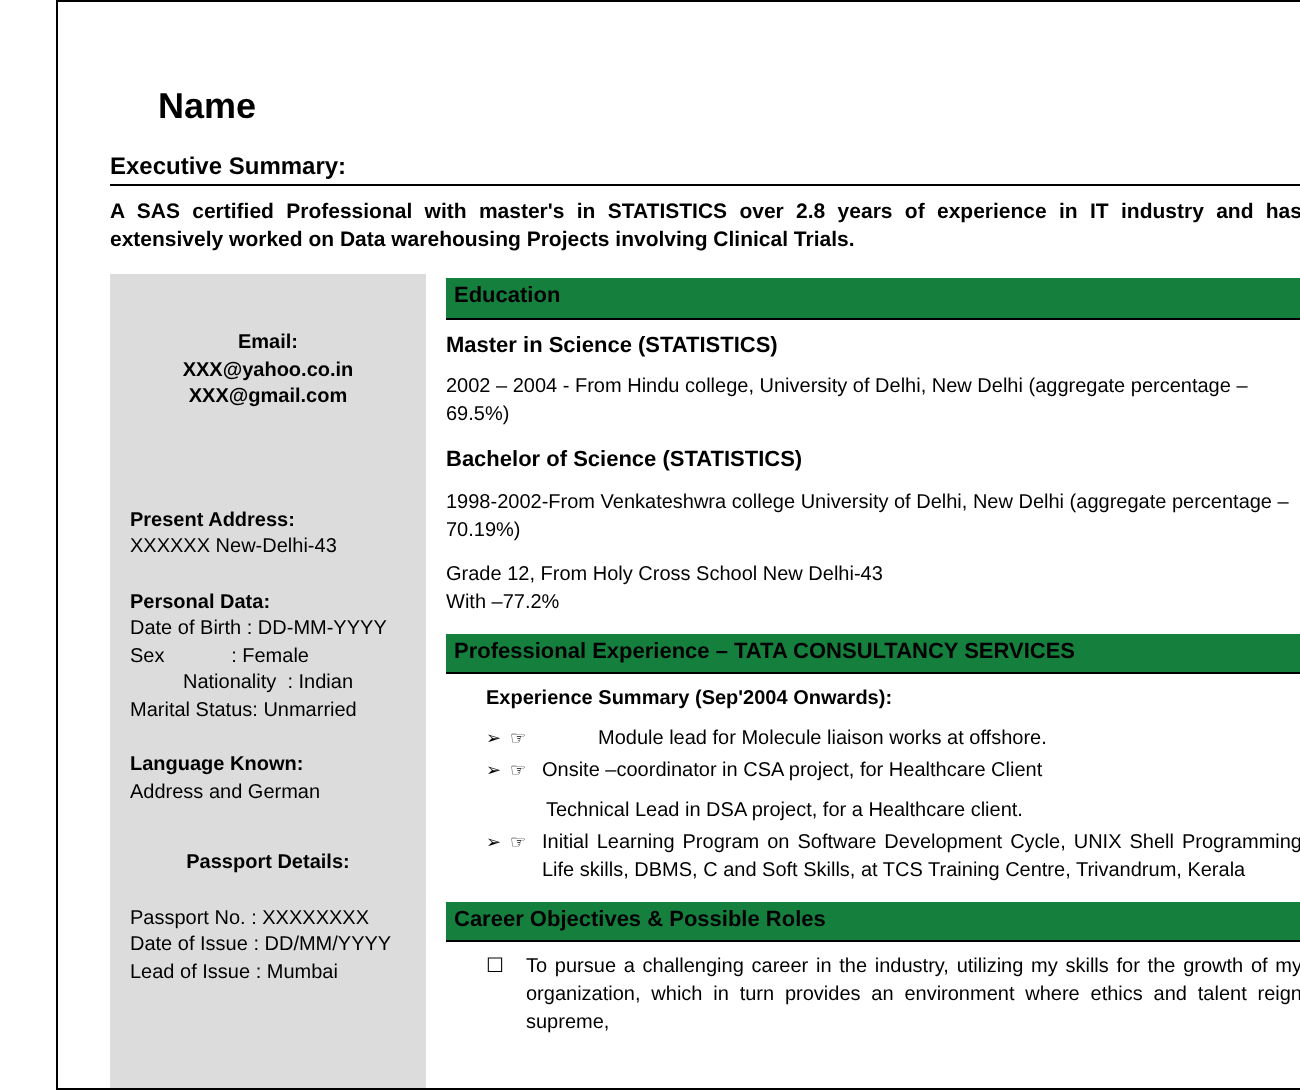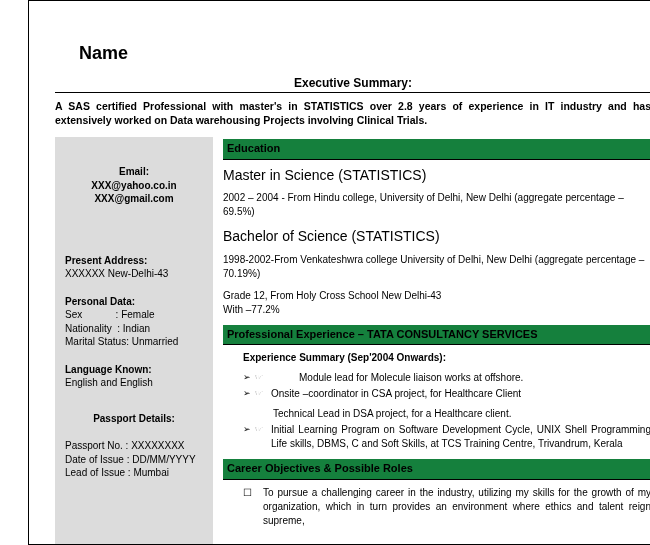--- a/index.html
+++ b/index.html
@@ -33,21 +33,20 @@
       font-weight: bold;
       margin: 28px 0 12px 24px;
     }
     .es-heading {
       font-family: 'Trebuchet MS', Arial, sans-serif;
       font-size: 12px;
       font-weight: bold;
       border-bottom: 1px solid #000;
       margin: 0 0 6px 0;
       padding-bottom: 2px;
-      text-align: center;
     }
     .es-text {
       font-family: 'Trebuchet MS', Arial, sans-serif;
       font-size: 10.5px;
       font-weight: bold;
       text-align: justify;
       line-height: 1.35;
       margin-bottom: 10px;
     }
     .content {
@@ -77,22 +76,22 @@
     }
     .section-heading {
       background: #15803d;
       font-weight: bold;
       font-size: 11px;
       padding: 2px 4px;
       border-bottom: 1px solid #000;
       margin: 2px 0 6px 0;
     }
     .subheading {
-      font-weight: normal;
-      font-size: 14px;
+      font-weight: bold;
+      font-size: 11px;
       margin: 4px 0 6px 0;
     }
     .paragraph {
       margin: 0 0 8px 0;
     }
     .exp-summary {
       font-weight: bold;
       margin: 4px 0 6px 20px;
     }
     ul.bullets {
@@ -144,27 +143,28 @@
           <div class="label">Email:</div>
           <div class="label">XXX@yahoo.co.in</div>
           <div class="label">XXX@gmail.com</div>
         </div>
         <div class="block" style="margin-top:48px;">
           <div class="label">Present Address:</div>
           <div>XXXXXX New-Delhi-43</div>
         </div>
         <div class="block">
           <div class="label">Personal Data:</div>
+          <div class="pd-row">Date of Birth : DD-MM-YYYY</div>
           <div class="pd-row" style="white-space:pre;">Sex            : Female</div>
-          <div class="pd-row" style="white-space:pre;">Nationality  : Indian</div>
+          <div class="pd-row" style="white-space:pre;text-align:center;">Nationality  : Indian</div>
           <div class="pd-row">Marital Status: Unmarried</div>
         </div>
         <div class="block">
           <div class="label">Language Known:</div>
-          <div>English and English</div>
+          <div>Address and German</div>
         </div>
         <div class="block" style="margin-top:22px;text-align:center;">
           <div class="label">Passport Details:</div>
         </div>
         <div class="block">
           <div class="pd-row">Passport No. : XXXXXXXX</div>
           <div class="pd-row">Date of Issue : DD/MM/YYYY</div>
           <div class="pd-row">Lead of Issue : Mumbai</div>
         </div>
       </div>

